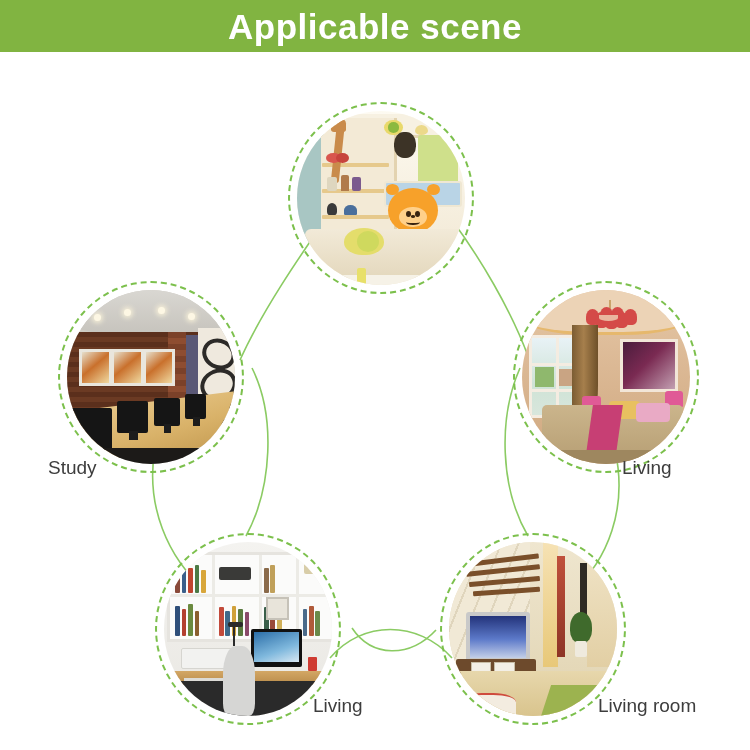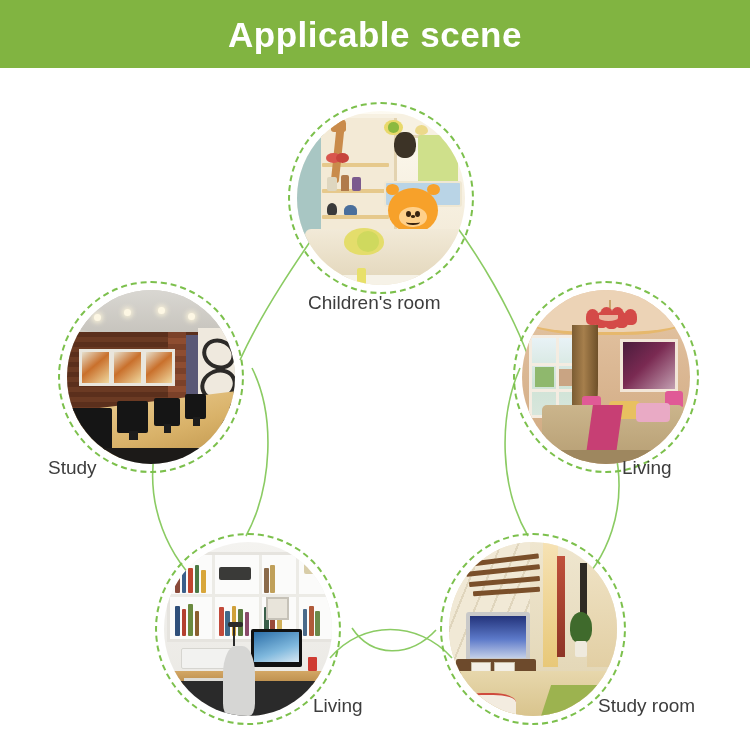--- a/index.html
+++ b/index.html
@@ -6,21 +6,21 @@
   body{
     width:750px;height:750px;
     background:#ffffff;
     font-family:"Liberation Sans", sans-serif;
     overflow:hidden;
     position:relative;
   }
 
   
   #header-banner{
-    position:absolute;left:0;top:0;width:750px;height:68px;
+    position:absolute;left:0;top:0;width:750px;height:52px;
     background:#81b441;
     display:flex;align-items:center;justify-content:center;
   }
   #header-title{
     color:#ffffff;
     font-size:35px;
     font-weight:bold;
     letter-spacing:0.5px;
     font-family:"Liberation Sans", sans-serif;
     line-height:1;
@@ -244,21 +244,20 @@
         </div>
         <div class="cr-bed"></div>
         <div class="cr-plush"></div>
         <div class="cr-plush2"></div>
         <div class="cr-bedfrm"></div>
         <div class="cr-leg" style="left:36%;"></div>
       </div>
     </div>
     <div class="node-ring"></div>
   </div>
-  <div class="node-label" id="label-children">Children's room</div>
 
   <div class="node" id="node-bedroom">
     <div class="node-photo">
       <div class="scene">
         <div class="bd-wall"></div>
         <div class="bd-ceil"></div>
         <div class="bd-chand">
           <div class="bd-stem"></div>
           <div class="bd-bulb" style="left:6%;top:36%;"></div>
           <div class="bd-bulb" style="left:24%;top:46%;"></div>
@@ -312,21 +311,21 @@
         <div class="lv-draw" style="left:27%;"></div>
         <div class="lv-plant"></div>
         <div class="lv-potp"></div>
         <div class="lv-floor"></div>
         <div class="lv-green"></div>
         <div class="lv-rug"></div>
       </div>
     </div>
     <div class="node-ring"></div>
   </div>
-  <div class="node-label" id="label-living">Study room</div>
+  <div class="node-label" id="label-living">Living room</div>
 
   <div class="node" id="node-study">
     <div class="node-photo">
       <div class="scene">
         <div class="st-wall"></div>
         <div class="st-shelfbox">
           <div class="st-div" style="left:0;top:46%;width:100%;height:3px;"></div>
           <div class="st-div" style="left:26%;top:0;width:3px;height:100%;"></div>
           <div class="st-div" style="left:55%;top:0;width:3px;height:100%;"></div>
           <div class="st-div" style="left:78%;top:0;width:3px;height:100%;"></div>

